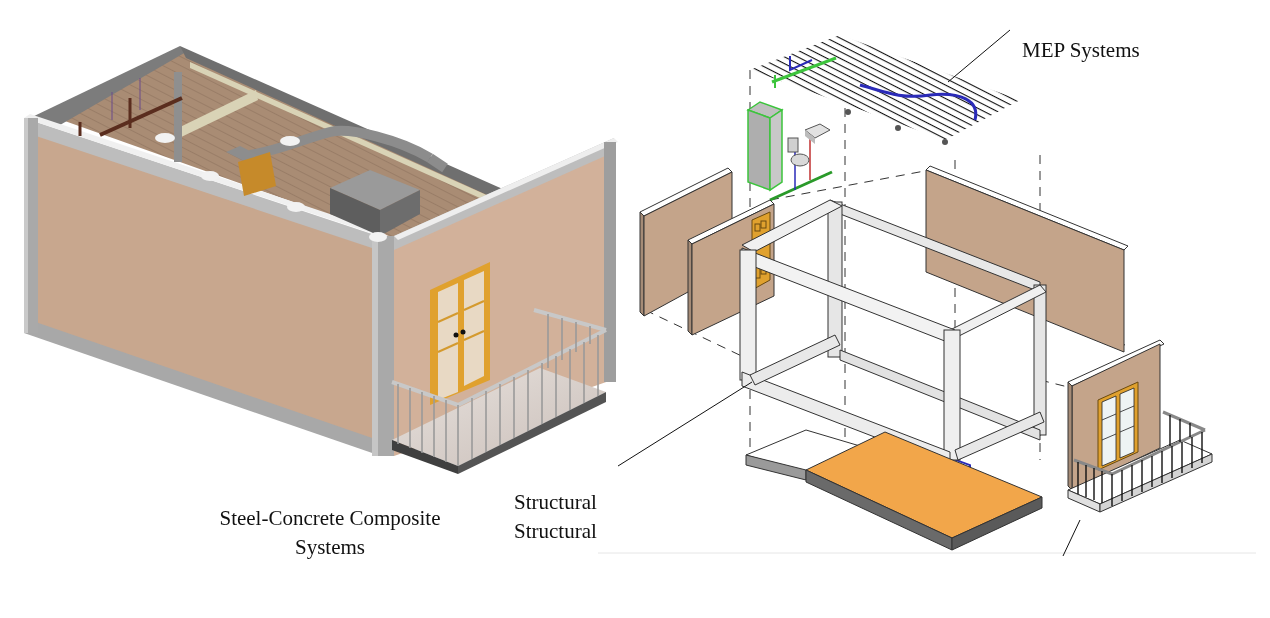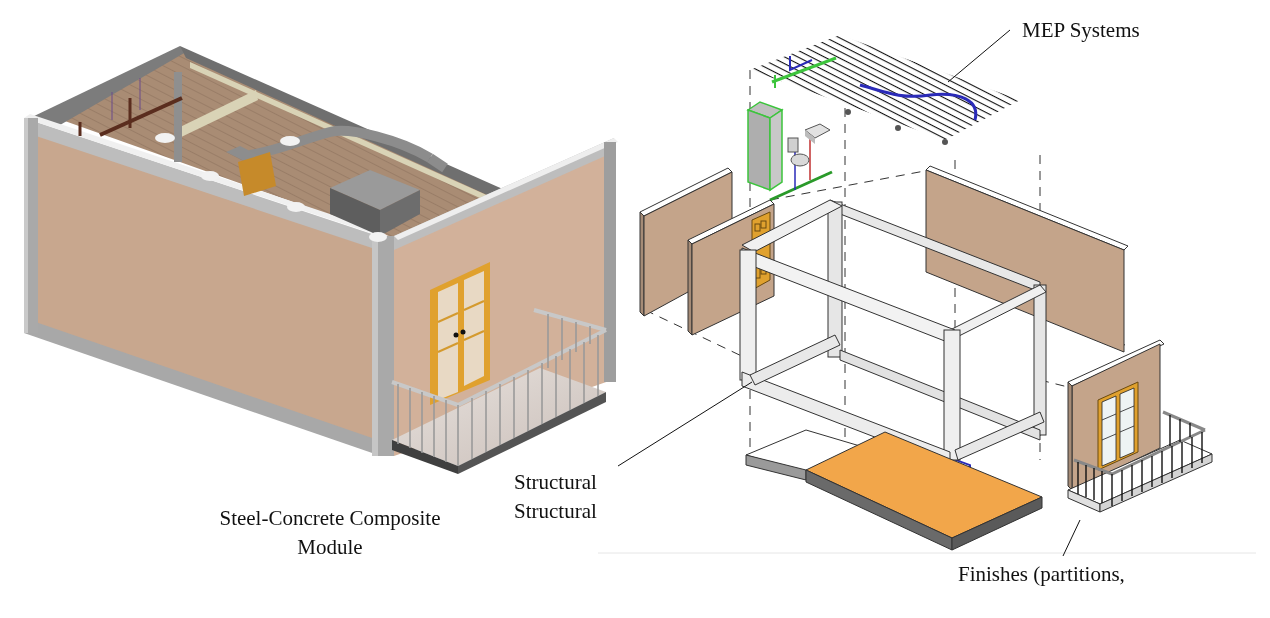--- a/index.html
+++ b/index.html
@@ -2,21 +2,21 @@
 <html><head>
 <meta charset="utf-8">
 <style>
   html, body { margin: 0; padding: 0; background: #ffffff; }
   body { width: 1270px; height: 618px; position: relative; overflow: hidden;
          font-family: "Liberation Serif", "DejaVu Serif", serif; color: #111; }
   #canvas { position: absolute; left: 0; top: 0; width: 1270px; height: 618px; }
   .label { position: absolute; font-family: "Liberation Serif", "DejaVu Serif", serif;
            font-size: 21px; line-height: 29px; color: #111; white-space: nowrap; }
   .label.center { text-align: center; }
-  .label.left { text-align: left; }
+  .label.left { text-align: left; margin-top: 20px; }
 </style>
 </head>
 <body>
 
 <svg id="canvas" viewBox="0 0 1270 618" xmlns="http://www.w3.org/2000/svg">
   <defs>
     <pattern id="woodStripes" width="8" height="8" patternUnits="userSpaceOnUse" patternTransform="rotate(27)">
       <rect width="8" height="8" fill="#a98c74"></rect>
       <line x1="0" y1="0" x2="8" y2="0" stroke="#8a6f5a" stroke-width="1"></line>
     </pattern>
@@ -273,27 +273,26 @@
 
   <g stroke="#111" stroke-width="1" fill="none">
     <line x1="1010" y1="30" x2="948" y2="82"></line>
     <line x1="618" y1="466" x2="752" y2="382"></line>
     <line x1="1063" y1="556" x2="1080" y2="520"></line>
   </g>
 </svg>
 
 <div class="label center" style="left:180px; top:504px; width:300px;font-family:Liberation Serif, serif;">
   <div>Steel-Concrete Composite</div>
-  <div>Module</div>
+  <div>Systems</div>
 </div>
 
 <div class="label left" style="left:1022px; top:16px;">
   <span>MEP Systems</span>
 </div>
 
 <div class="label left" style="left:514px; top:468px;">
   <div>Structural</div>
   <div>Structural</div>
 </div>
 
 <div class="label left" style="left:958px; top:560px;">
-  <div>Finishes (partitions,</div>
 </div>
 
 </body></html>

